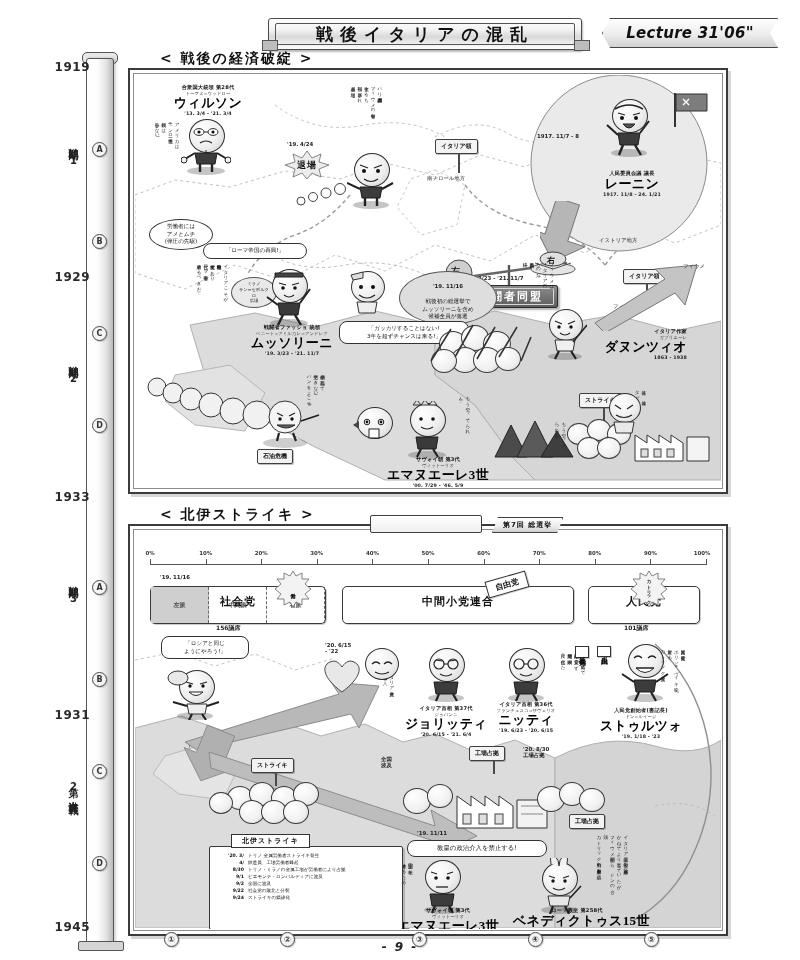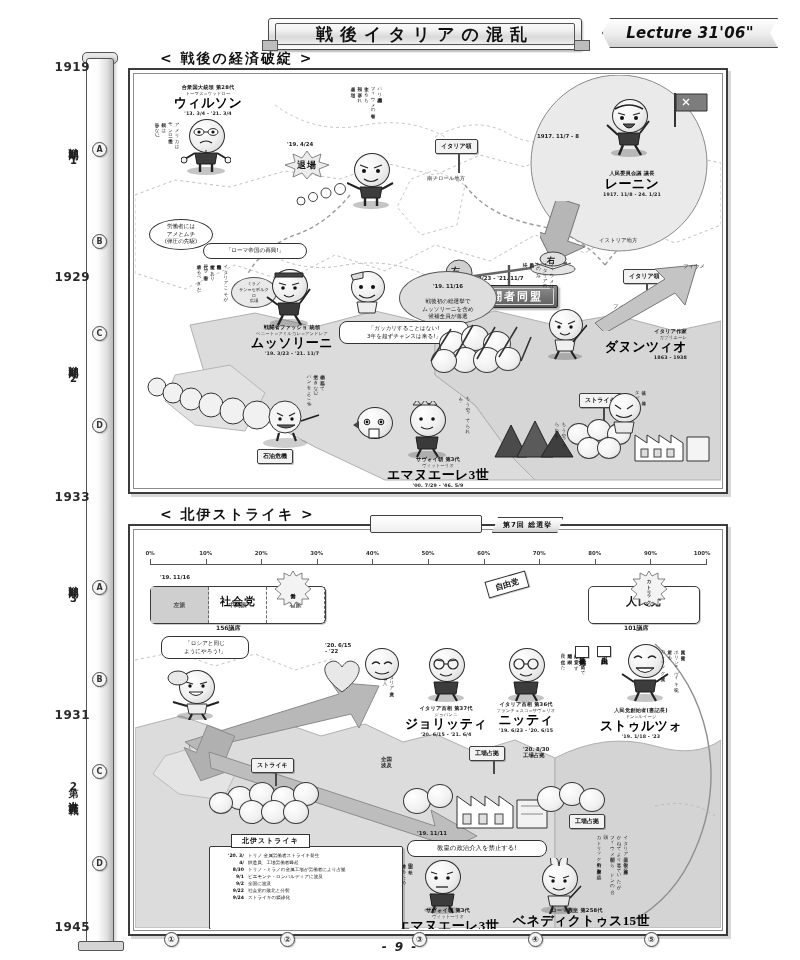--- a/index.html
+++ b/index.html
@@ -558,20 +558,23 @@
     <div class="date-s" style="left:30px;top:48px;">'19. 11/16</div>
 
     <div class="seatbox" style="left:20px;top:60px;width:174px;height:36px;">
       <div class="seg fill">左派</div>
       <div class="seg">中間派</div>
       <div class="seg">右派</div>
       <div class="party-name">社会党</div>
     </div>
     <div class="seats" style="left:86px;top:98px;">156議席</div>
 
+    <div class="seatbox" style="left:212px;top:60px;width:230px;height:36px;">
+      <div class="party-name">中間小党連合</div>
+    </div>
 
     <div class="seatbox" style="left:458px;top:60px;width:110px;height:36px;">
       <div class="party-name">人民党</div>
     </div>
     <div class="seats" style="left:494px;top:98px;">101議席</div>
 
     <div class="burst gear" style="left:144px;top:44px;width:38px;height:38px;font-size:5px;">
       <svg viewBox="0 0 38 38">
           <path d="M19,1 L22,6 L28,3 L28,9 L35,9 L31,14 L37,19 L31,24 L35,29 L28,29 L28,35 L22,32 L19,37 L16,32 L10,35 L10,29 L3,29 L7,24 L1,19 L7,14 L3,9 L10,9 L10,3 L16,6 Z" fill="#f3f3f3" stroke="#666" stroke-width=".8"></path>
         </svg>

